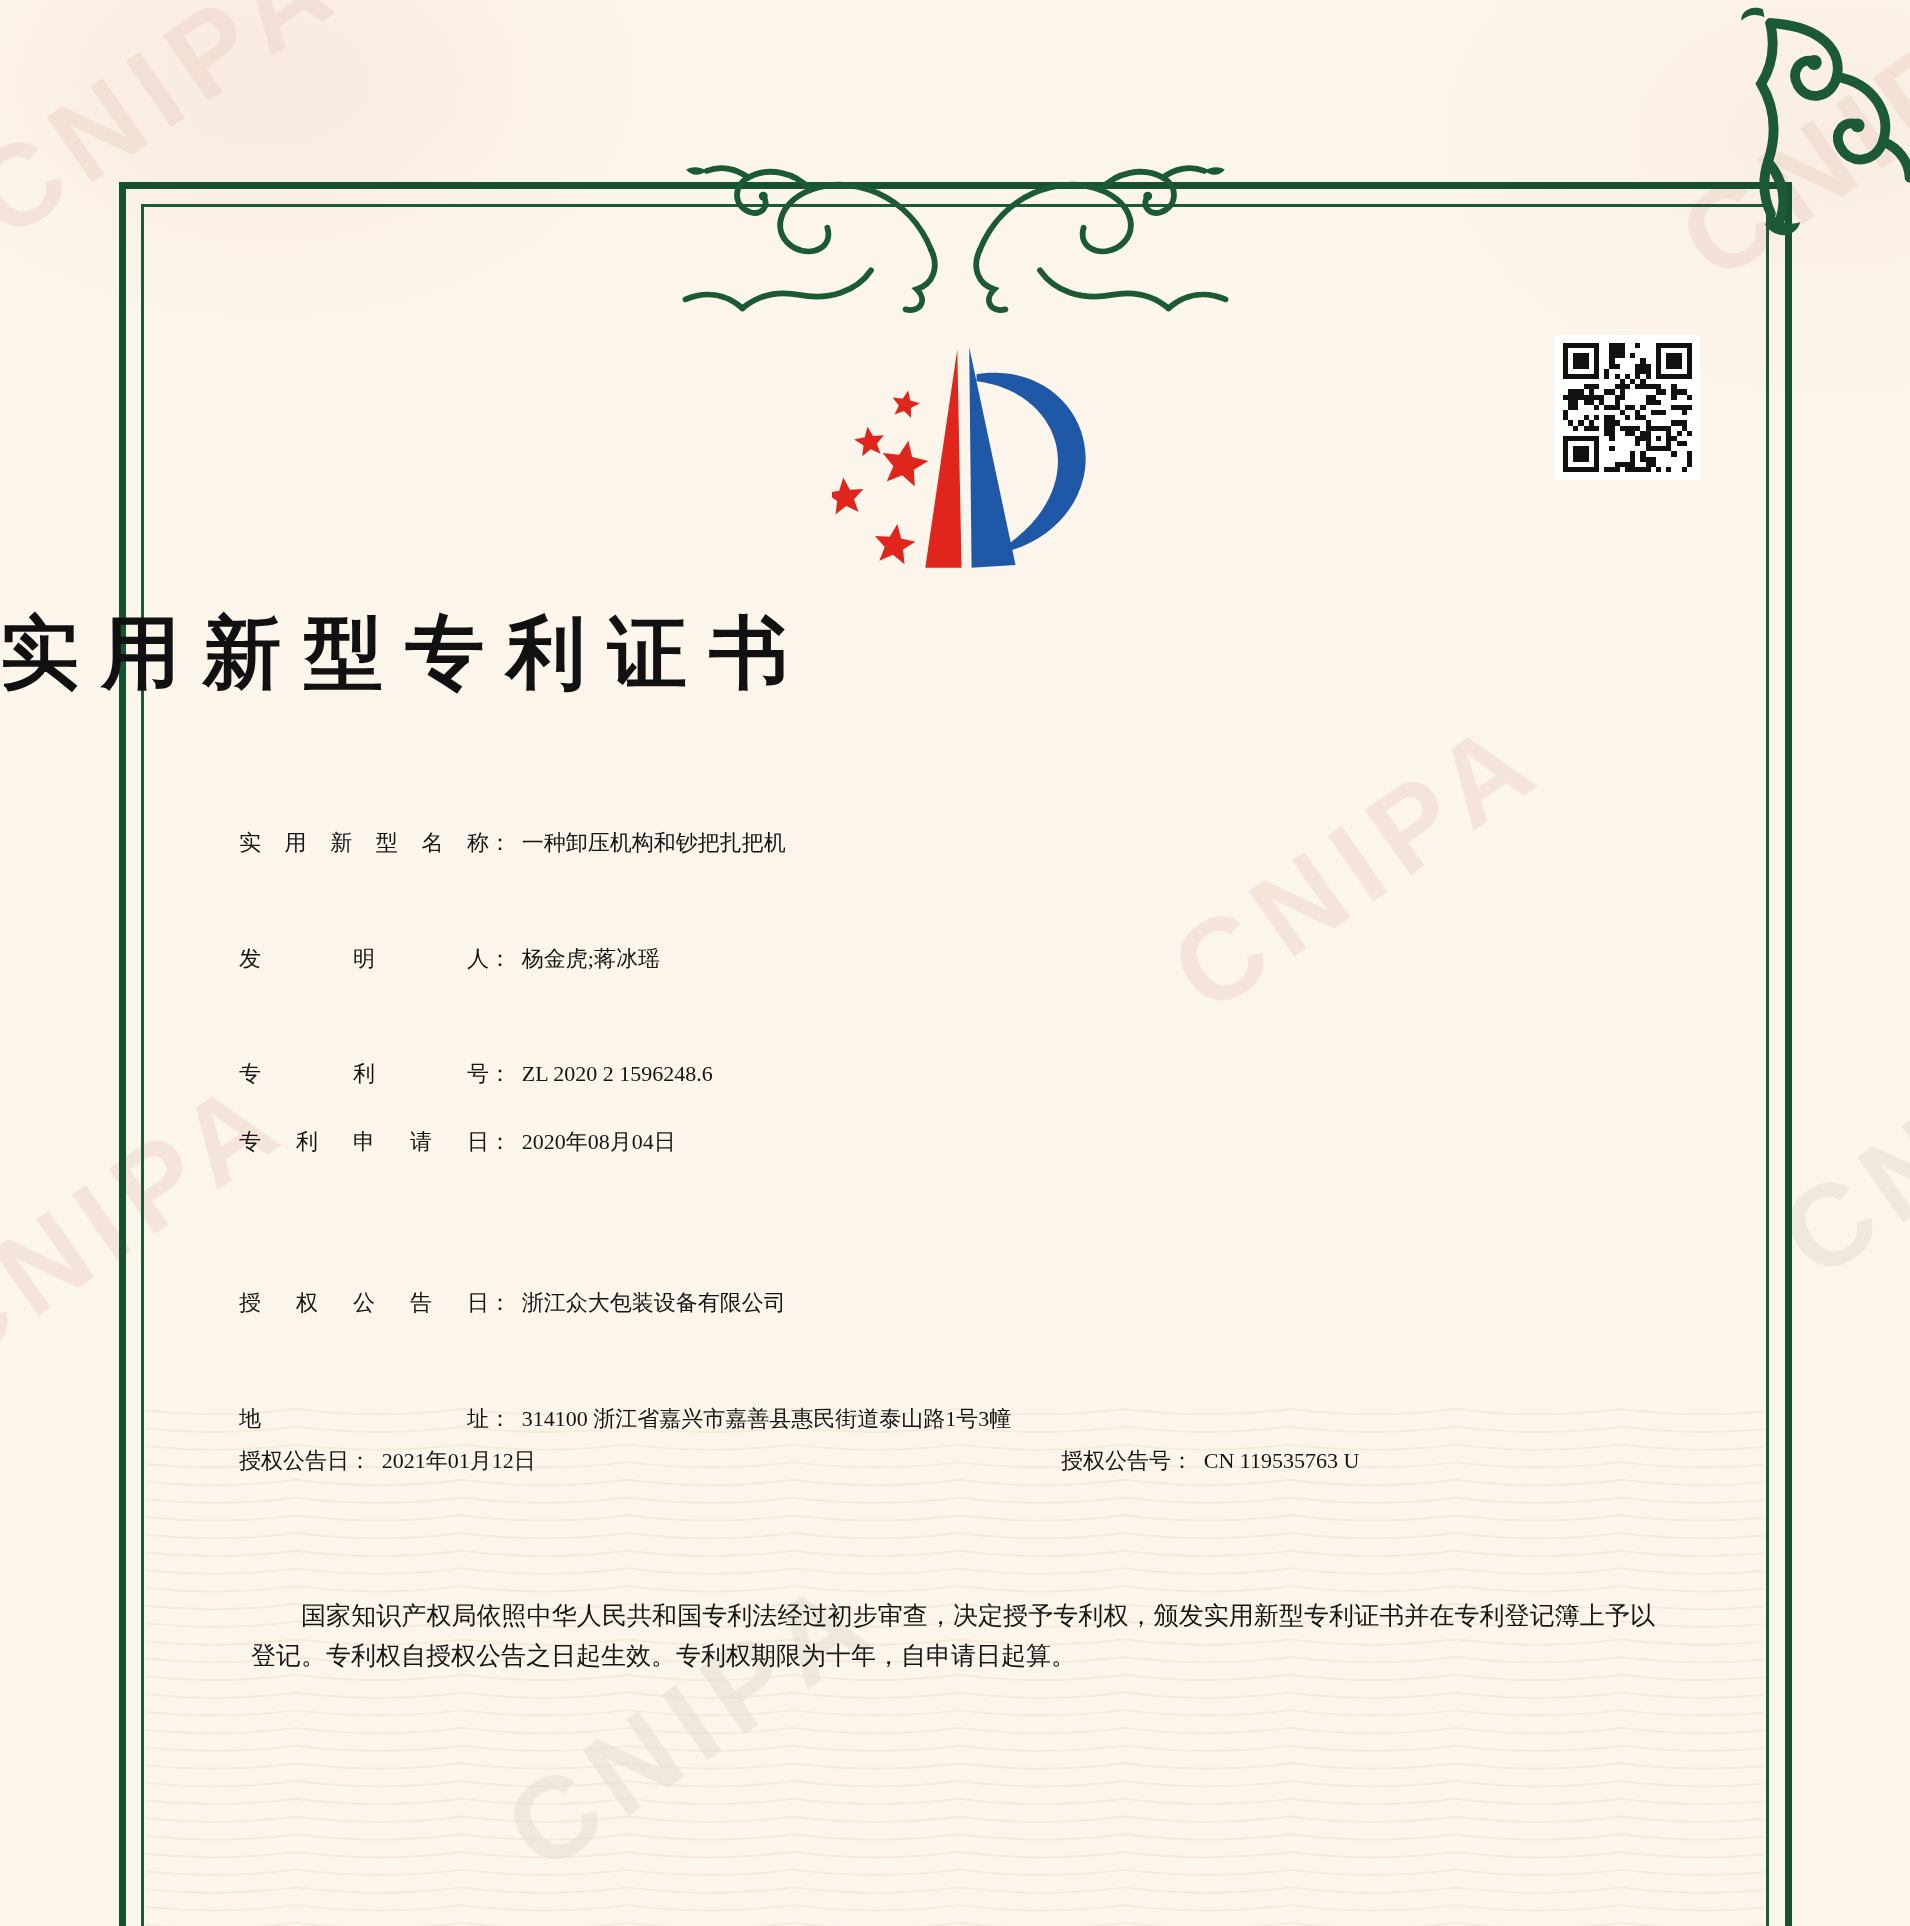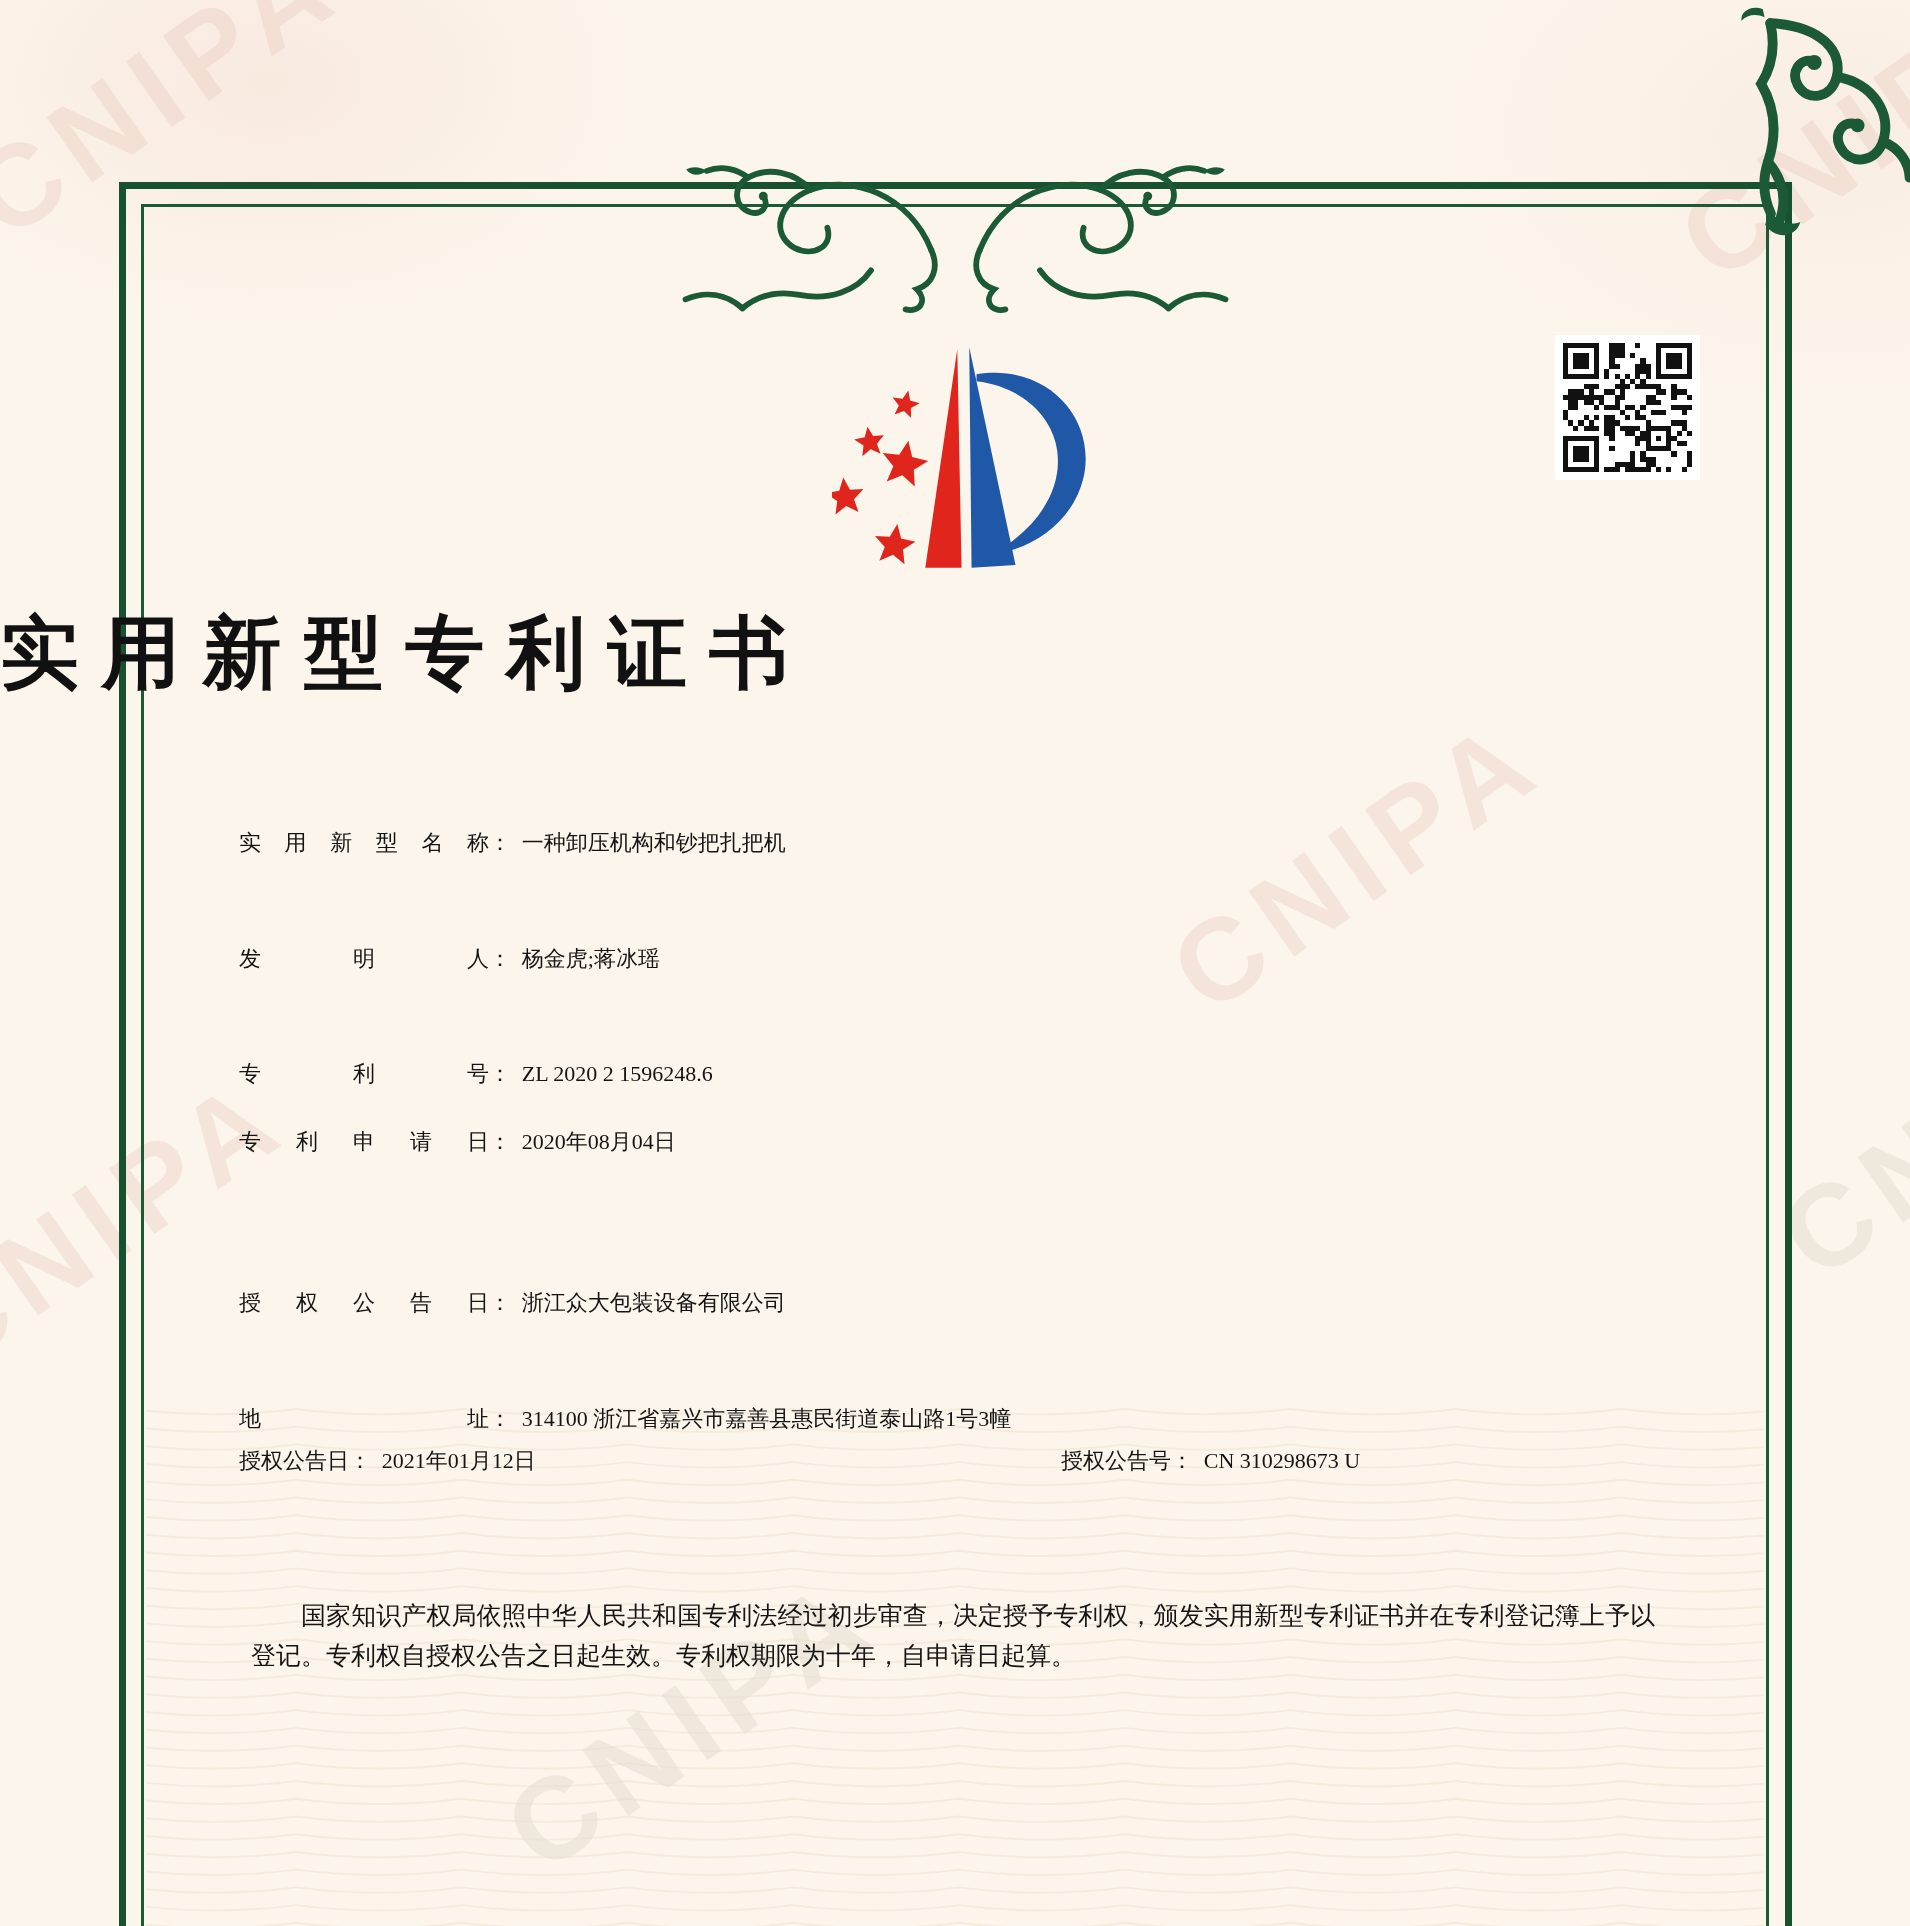--- a/index.html
+++ b/index.html
@@ -470,21 +470,21 @@
   </div>
   <div class="row r5">
     <span class="lbl">授权公告日</span><span>：</span><span class="val">浙江众大包装设备有限公司</span>
   </div>
   <div class="row r6">
     <span class="lbl">地址</span><span>：</span><span class="val">314100 浙江省嘉兴市嘉善县惠民街道泰山路1号3幢</span>
   </div>
   <div class="row grant">
     <span>授权公告日</span><span>：</span><span class="val">2021年01月12日</span>
     <span class="pair2">
-      <span>授权公告号</span><span>：</span><span class="val">CN 310298673 U</span>
+      <span>授权公告号</span><span>：</span><span class="val">CN 119535763 U</span>
     </span>
   </div>
 
   <div class="abs paras">
     <p>国家知识产权局依照中华人民共和国专利法经过初步审查，决定授予专利权，颁发实用新型专利证书并在专利登记簿上予以登记。专利权自授权公告之日起生效。专利权期限为十年，自申请日起算。</p>
   </div>
 
 </div>
 
 

